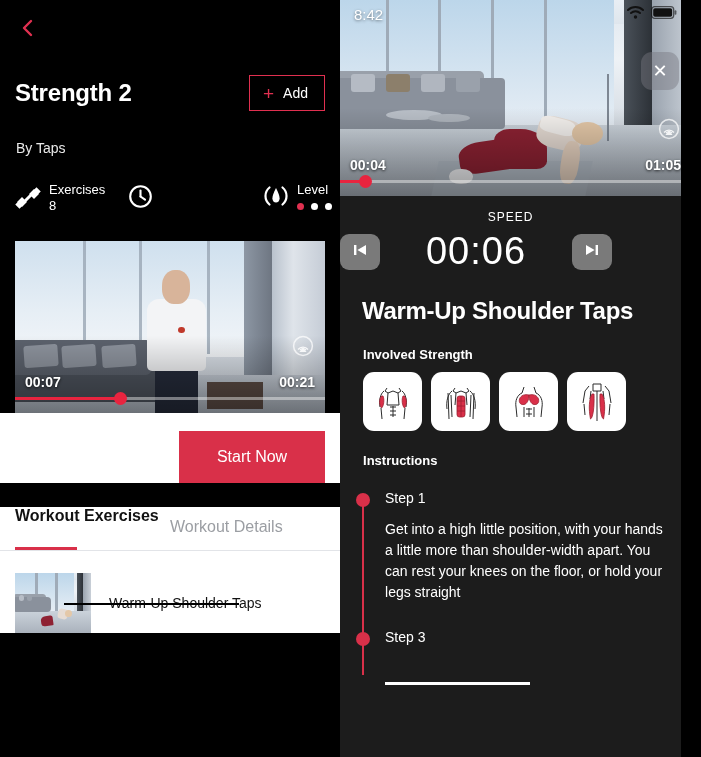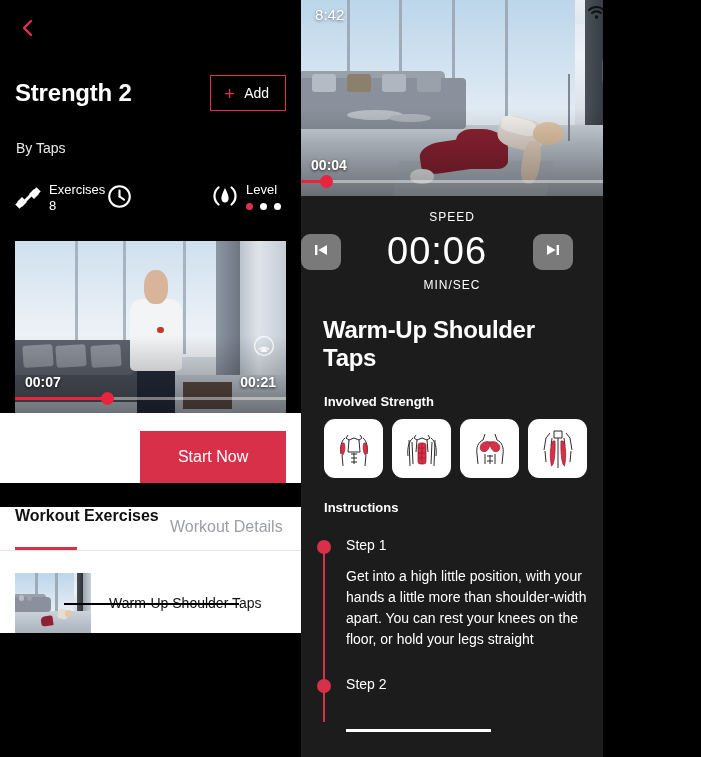--- a/index.html
+++ b/index.html
@@ -1,38 +1,38 @@
 <!DOCTYPE html>
 <html><head>
 <meta charset="utf-8">
 <style>
   * { margin:0; padding:0; box-sizing:border-box; }
   html,body { width:701px; height:757px; overflow:hidden; background:#000;
               font-family:"Liberation Sans", sans-serif; }
-  .screen { position:relative; width:603px; height:757px; display:flex; }
+  .screen { position:relative; width:681px; height:757px; display:flex; }
 
   
   .left { position:relative; width:350px; height:757px; background:#000; overflow:hidden; }
 
   .back-row { height:64px; position:relative; }
   .back-chevron { position:absolute; left:18px; top:18px; width:20px; height:20px;
                   cursor:pointer; }
   .back-chevron svg { display:block; }
 
   .title-row { display:flex; align-items:center; justify-content:space-between;
                padding:0 15px; margin-top:6px; height:46px; }
   .wk-title { color:#fff; font-size:24px; font-weight:bold; letter-spacing:-0.2px; }
   .add-btn { border:1px solid #e03050; background:transparent; display:flex;
              align-items:center; gap:9px; padding:9px 16px 9px 13px; cursor:pointer; }
   .add-plus { color:#e03050; font-size:19px; line-height:15px; font-weight:400; }
   .add-label { color:#fff; font-size:14px; }
 
   .by-line { color:#e9e9e9; font-size:14px; padding:0 16px; margin-top:24px; }
 
-  .stats { display:flex; align-items:flex-start; padding:0 20px 0 14px; margin-top:26px; }
+  .stats { display:flex; align-items:flex-start; padding:0 8px 0 14px; margin-top:26px; }
   .stat { display:flex; align-items:center; gap:7px; }
   .stat.ex { width:118px; }
   .stat.du { width:142px; }
   .stat.lv { flex:1; justify-content:flex-start; }
   .stat-ico { width:28px; height:28px; flex:0 0 28px; display:flex;
               align-items:center; justify-content:center; }
   .stat-txt { line-height:1.25; }
   .stat-k { color:#fff; font-size:13px; display:block; }
   .stat-v { color:#fff; font-size:13px; display:block; }
   .dots { display:flex; gap:7px; margin-top:4px; }
@@ -435,21 +435,20 @@
         <div class="big-time">00:06</div>
         <div class="skip-btn">
           <span>
             <svg width="18" height="16" viewBox="0 0 18 16">
               <polygon points="3,3 3,13 11.6,8" fill="#fff"></polygon>
               <rect x="12.6" y="3" width="2.4" height="10" fill="#fff"></rect>
             </svg>
           </span>
         </div>
       </div>
-      <div class="minsec">MIN/SEC</div>
     </div>
 
     <div class="ex-title">Warm-Up Shoulder Taps</div>
 
     <div class="sec-hd">Involved Strength</div>
     <div class="muscles">
       <div class="m-card">
         <svg width="50" height="50" viewBox="0 0 50 50">
           <g stroke="#2b2b2b" stroke-width="1" fill="none">
             <path d="M19 11 L17 14 L20 16 L25 14 L30 16 L33 14 L31 11"></path>
@@ -513,21 +512,21 @@
     <div class="steps">
       <div class="step" style="margin-top:8px">
         <span class="step-rail"></span>
         <span class="step-dot"></span>
         <div class="step-lbl">Step 1</div>
         <div class="step-txt">Get into a high little position, with your hands a little more than shoulder-width apart. You can rest your knees on the floor, or hold your legs straight</div>
       </div>
       <div class="step" style="margin-top:26px">
         <span class="step-rail"></span>
         <span class="step-dot"></span>
-        <div class="step-lbl">Step 2</div>
+        <div class="step-lbl">Step 3</div>
         <div class="step-txt">
           <span class="sel-line"></span>
         </div>
       </div>
     </div>
 
   </div>
 </div>
 
 </body></html>

